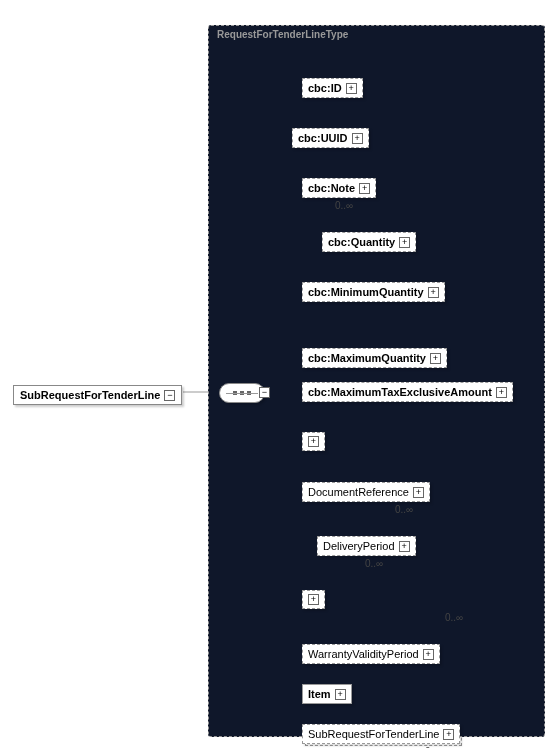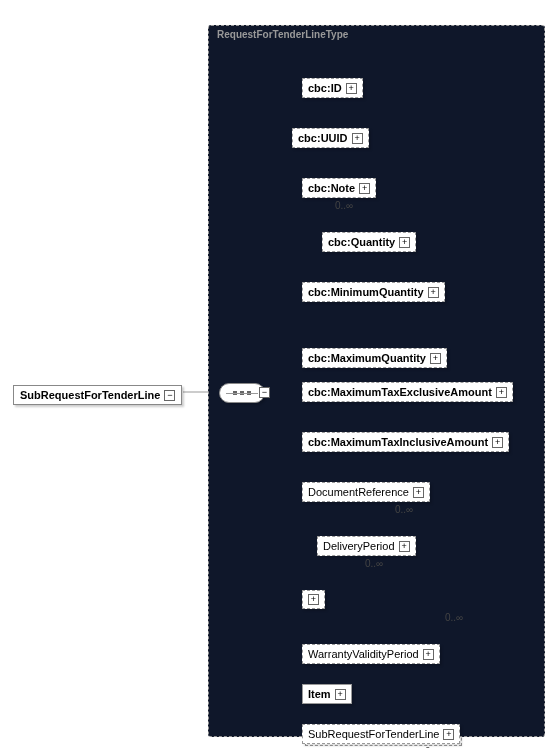--- a/index.html
+++ b/index.html
@@ -244,21 +244,20 @@
       </div>
     </div>
     <div class="child-node" style="left: 302px; top: 382px; border-radius: 7px;">
       <div class="child-box dashed">
         <span class="child-label bold"><span class="prefix">cbc:</span><span>MaximumTaxExclusiveAmount</span></span>
         <span class="expand-box">+</span>
       </div>
     </div>
     <div class="child-node" style="left: 302px; top: 432px;">
       <div class="child-box dashed">
-        <span class="child-label bold"><span class="prefix">cbc:</span><span>MaximumTaxInclusiveAmount</span></span>
         <span class="expand-box">+</span>
       </div>
     </div>
     <div class="child-node" style="left: 302px; top: 482px; border-radius: 10px;">
       <div class="child-box dashed stacked">
         <span class="child-label"><span>DocumentReference</span></span>
         <span class="expand-box">+</span>
       </div>
     </div>
     <div class="cardinality" style="left: 395px; top: 504px;">0..∞</div>

